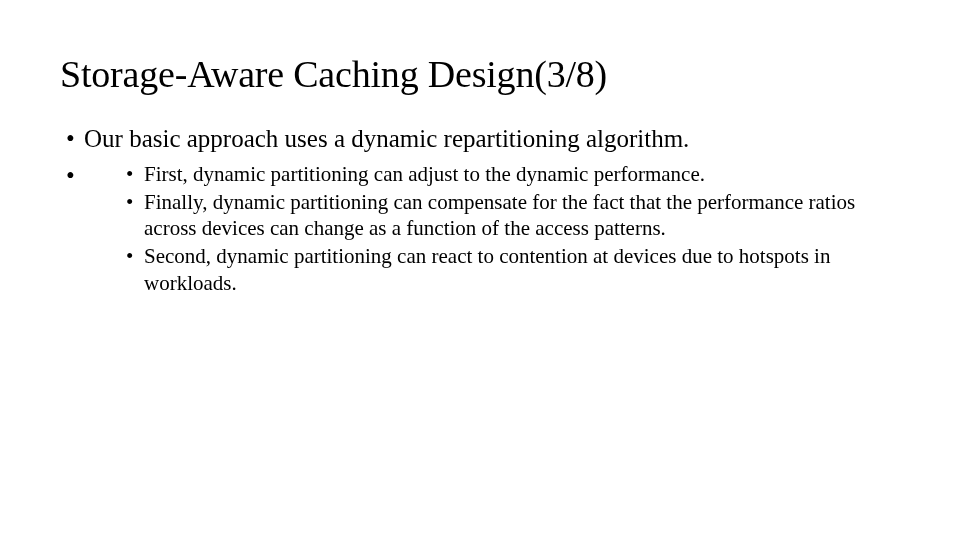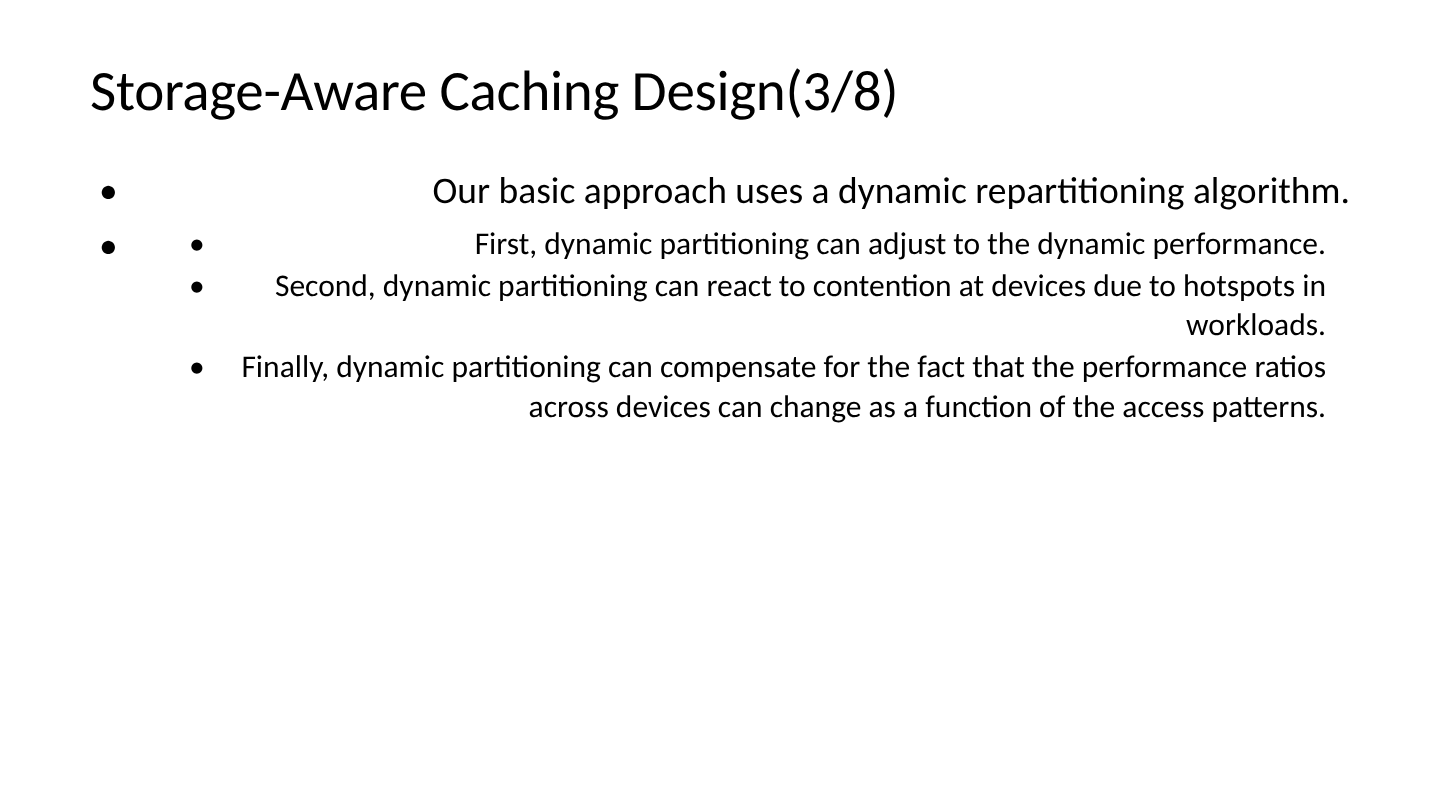--- a/index.html
+++ b/index.html
@@ -9,40 +9,40 @@
     height: 540px;
     background: #ffffff;
     font-family: "Calibri", "Segoe UI", Arial, sans-serif;
     color: #000000;
     overflow: hidden;
   }
   .slide {
     box-sizing: border-box;
     width: 960px;
     height: 540px;
-    padding: 38px 60px 0 60px;
+    padding: 52px 60px 0 60px;
+    font-family: Liberation Serif, serif;
   }
   .title {
     font-size: 38px;
     font-weight: 400;
     letter-spacing: -0.2px;
     margin: 0 0 28px 0;
   }
   ul.level1 {
     list-style: none;
     margin: 0;
     padding: 0 0 0 6px;
   }
   ul.level1 > li {
     font-size: 25px;
     line-height: 1.22;
     position: relative;
     padding-left: 18px;
     margin-bottom: 2px;
-    text-align: right;
   }
   ul.level1 > li::before {
     content: "•";
     position: absolute;
     left: 0;
     top: 0;
   }
   ul.level2 {
     list-style: none;
     margin: 6px 0 0 0;
@@ -67,18 +67,18 @@
 <body>
 
 <div class="slide">
   <h1 class="title">Storage-Aware Caching Design(3/8)</h1>
 
   <ul class="level1">
     <li>Our basic approach uses a dynamic repartitioning algorithm.</li>
     <li>
       <ul class="level2">
         <li>First, dynamic partitioning can adjust to the dynamic performance.</li>
+        <li>Finally, dynamic partitioning can compensate for the fact that the performance ratios across devices can change as a function of the access patterns.</li>
         <li>Second, dynamic partitioning can react to contention at devices due to hotspots in workloads.</li>
-        <li>Finally, dynamic partitioning can compensate for the fact that the performance ratios across devices can change as a function of the access patterns.</li>
       </ul>
     </li>
   </ul>
 </div>
 
 </body></html>

